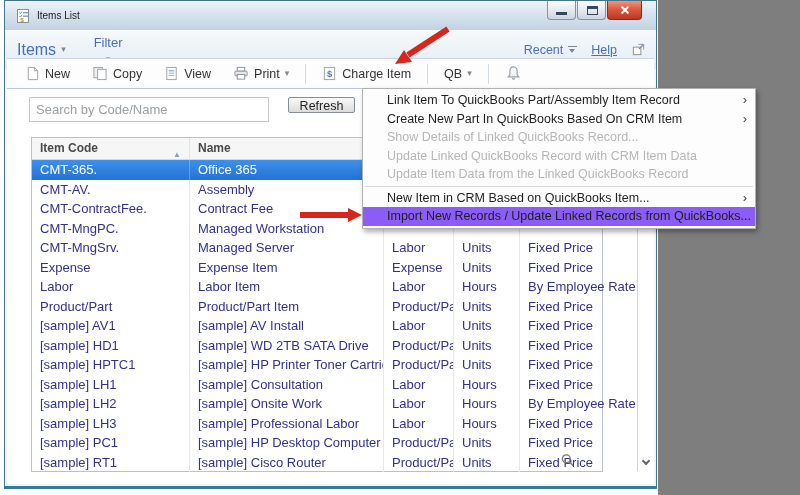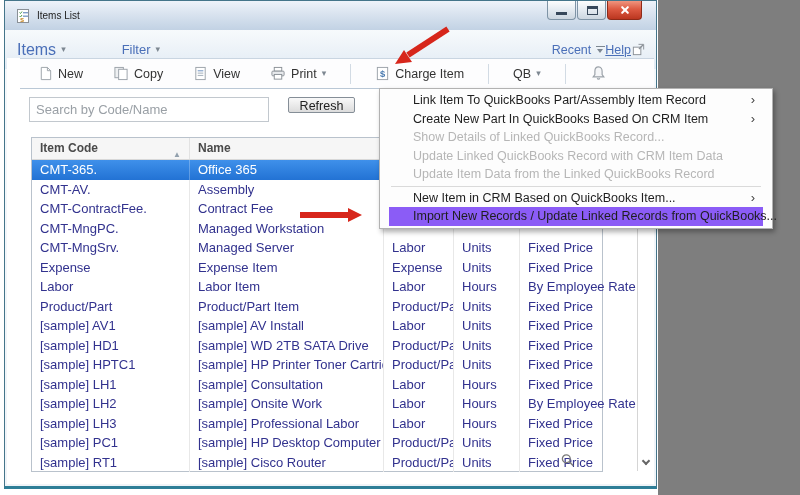--- a/index.html
+++ b/index.html
@@ -32,37 +32,37 @@
   .glyph-x{position:absolute;left:50%;top:50%;width:12px;height:12px;transform:translate(-50%,-50%);}
   .glyph-x i{position:absolute;left:1px;top:5px;width:10px;height:2px;background:#fff;border-radius:1px;}
   .glyph-x i:first-child{transform:rotate(45deg);}
   .glyph-x i:last-child{transform:rotate(-45deg);}
 
   
   .menubar{height:39px;background:linear-gradient(#f7fafc,#e2ebf4);
            display:flex;align-items:center;padding:0 10px 0 12px;}
   .mb-link{color:#4a6fb8;cursor:pointer;display:flex;align-items:center;gap:5px;}
   .mb-items{font-size:16px;}
-  .mb-filter{font-size:13px;margin-left:56px;}
-  .mb-right{margin-left:auto;display:flex;align-items:center;}
+  .mb-filter{font-size:13px;margin-left:28px;flex-direction:column;}
+  .mb-right{margin-left:auto;display:flex;align-items:center;gap:14px;}
   .mb-recent{font-size:12.5px;}
   .mb-help{font-size:12.5px;text-decoration:underline;}
   .caret{font-size:9px;color:#7d8791;line-height:1;}
   .recent-ic{display:inline-block;width:9px;height:8px;position:relative;}
   .recent-ic::before{content:"";position:absolute;left:0;top:0;width:9px;height:1px;background:#7d8791;}
   .recent-ic::after{content:"";position:absolute;left:1px;top:3px;border-left:3.5px solid transparent;
                     border-right:3.5px solid transparent;border-top:4px solid #7d8791;}
 
   
   .content{position:absolute;left:2px;right:2px;top:57px;bottom:2px;background:#fff;}
 
   
-  .toolbar{position:absolute;left:13px;right:0;top:0;height:31px;background:#fdfdfe;
+  .toolbar{position:absolute;left:0;right:0;top:0;height:31px;background:#fdfdfe;
            border-top:1px solid #c9d5e1;border-bottom:1px solid #bac8d6;
-           display:flex;align-items:center;padding-left:10px;gap:14px;}
+           display:flex;align-items:center;padding-left:10px;gap:6px;}
   .tb-btn{display:flex;align-items:center;gap:5px;padding:3px 7px;font-size:12.5px;color:#333;
           border:1px solid transparent;border-radius:2px;cursor:pointer;white-space:nowrap;}
   .tb-sep{width:1px;height:20px;background:#d2dbe4;margin:0 2px;}
   .tb-btn svg{display:block;}
 
   
   .search-row{position:absolute;left:0;right:0;top:32px;height:38px;}
   .search-input{position:absolute;left:22px;top:7px;width:240px;height:25px;
                 border:1px solid #c2c8ce;padding:0 6px;font-size:13px;color:#333;
                 font-family:"Liberation Sans",sans-serif;outline:none;}
@@ -91,23 +91,23 @@
   .trow.selected .td{border-right-color:rgba(255,255,255,.25);}
   .find-btn{position:absolute;right:26px;bottom:3px;width:16px;height:15px;cursor:pointer;}
 
   
   .vscroll{width:17px;border-left:1px solid #d5d5d5;background:#fbfbfb;position:relative;}
   .scroll-down{position:absolute;left:0;right:0;bottom:0;height:17px;background:#f3f3f3;cursor:pointer;}
   .chev-down{position:absolute;left:5px;top:4px;width:6px;height:6px;
              border-right:2px solid #666;border-bottom:2px solid #666;transform:rotate(45deg);}
 
   
-  .qb-menu{position:absolute;left:379px;top:88px;width:394px;background:#fdfdfd;
+  .qb-menu{position:absolute;left:362px;top:88px;width:394px;background:#fdfdfd;
            border:1px solid #b2b2b2;box-shadow:2px 3px 5px rgba(0,0,0,.32);
-           padding:2px 9px;z-index:50;}
+           padding:2px 0;z-index:50;}
   .menu-item{height:18.5px;line-height:18.5px;padding-left:24px;padding-right:20px;
              font-size:12.5px;color:#1e1e1e;position:relative;cursor:pointer;white-space:nowrap;}
   .menu-item.disabled{color:#b6b6b6;cursor:default;}
   .menu-item.highlighted{background:#8b5cf6;}
   .sub-arrow{position:absolute;right:8px;top:0;font-size:13px;color:#444;}
   .menu-sep{height:5px;position:relative;}
   .menu-sep::after{content:"";position:absolute;left:2px;right:2px;top:2px;height:1px;background:#dadada;}
 
   
   .arrows{position:absolute;left:0;top:0;width:800px;height:495px;pointer-events:none;z-index:100;}

